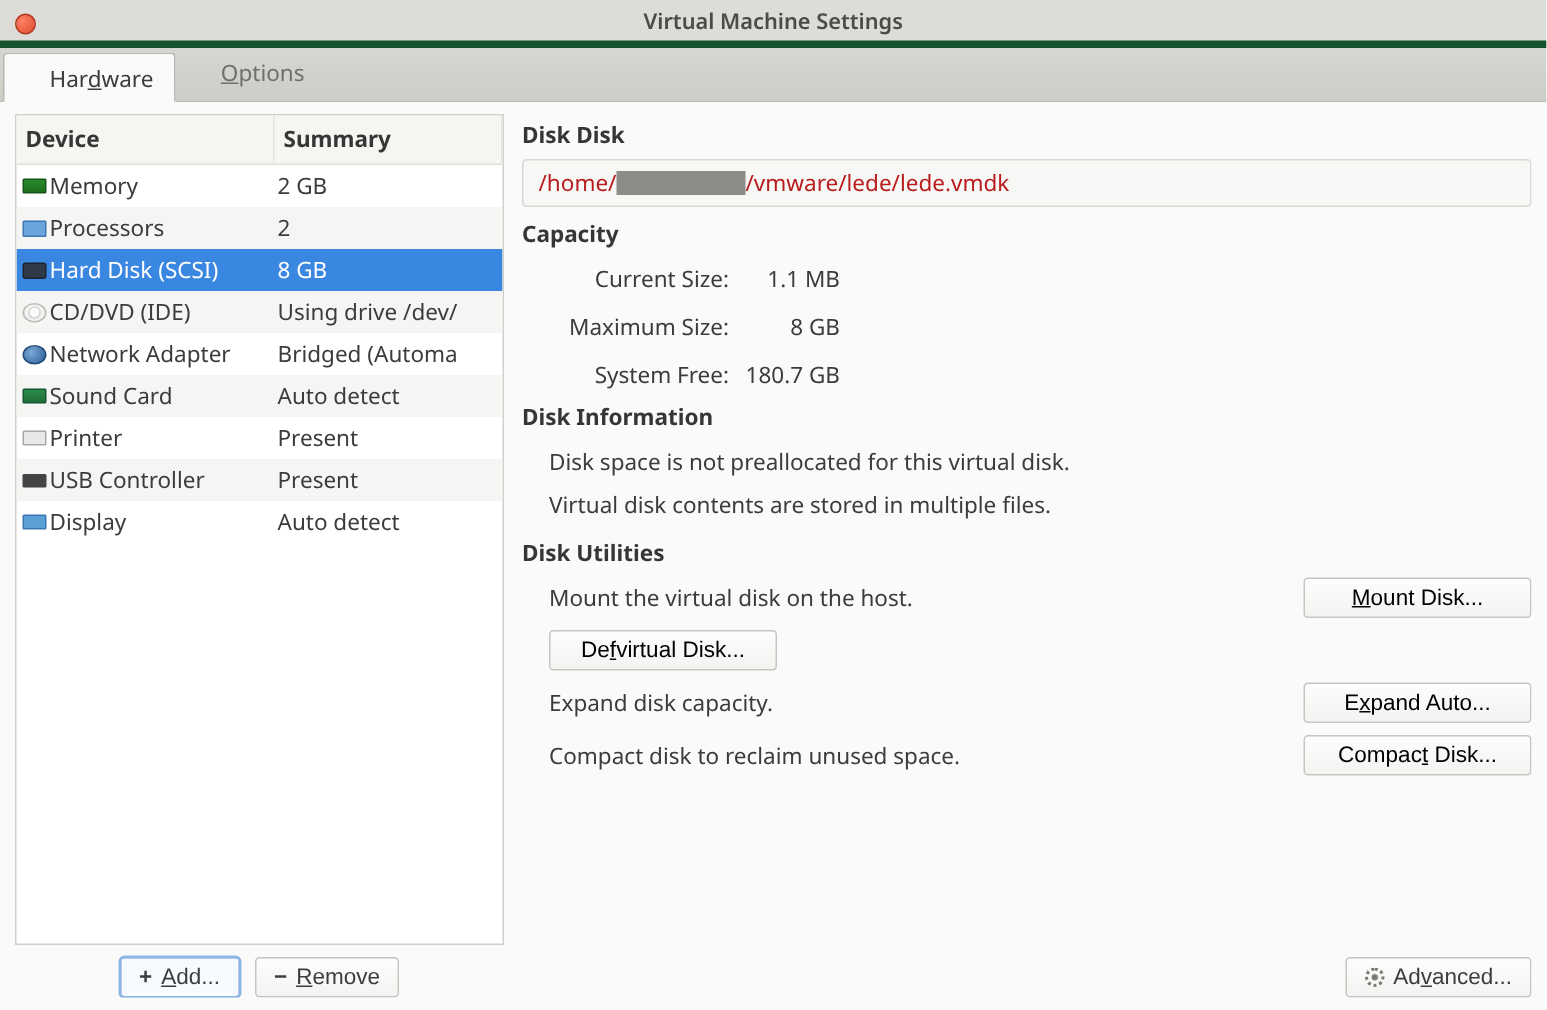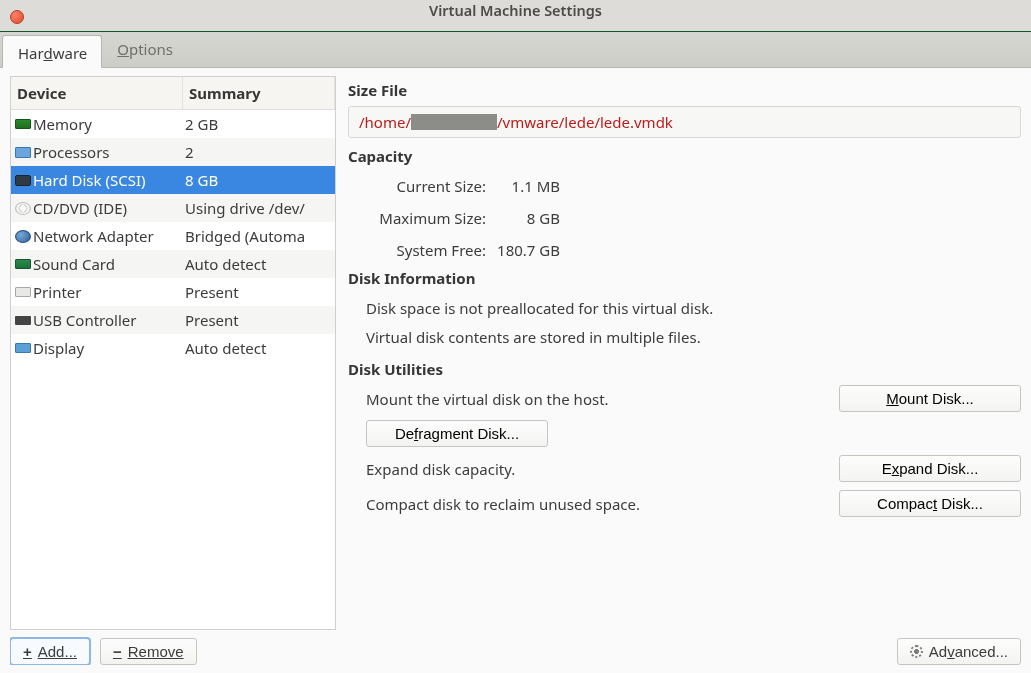--- a/index.html
+++ b/index.html
@@ -14,23 +14,23 @@
     }
     .window {
       width: 1031px;
       height: 673px;
       display: flex;
       flex-direction: column;
     }
     .titlebar {
       height: 32px;
       background: #dddcd8;
-      border-bottom: 1px solid #14532d;
-      display: flex;
-      align-items: flex-start;
+      border-bottom: 5px solid #14532d;
+      display: flex;
+      align-items: center;
       position: relative;
     }
     .window-controls {
       position: absolute;
       left: 10px;
       top: 8px;
     }
     .close-btn {
       width: 14px; height: 14px;
       border-radius: 50%;
@@ -46,21 +46,21 @@
     }
     .tabs-bar {
       height: 36px;
       background: linear-gradient(#d6d6d2, #cdcdc8);
       border-bottom: 1px solid #b7b6b0;
       display: flex;
       align-items: stretch;
       padding-left: 2px;
     }
     .tab {
-      padding: 7px 14px 0 15px;
+      padding: 7px 14px 0 30px;
       color: #6f6f6b;
       cursor: pointer;
     }
     .tab.active {
       background: #fafafa;
       border: 1px solid #b7b6b0;
       border-bottom: 1px solid #fafafa;
       border-radius: 3px 3px 0 0;
       margin-top: 3px;
       margin-bottom: -1px;
@@ -128,24 +128,23 @@
     .ic-hdd { background:#2f3a46; border:1px solid #1b232c; border-radius:2px; height:11px; width:13px;}
     .dev-row.selected .ic-hdd{ background:#2f3a46; border-color:#1b232c;}
     .ic-cd { width:13px;height:13px;border-radius:50%;background:radial-gradient(circle,#fafafa 35%,#d0d0cc 36%,#fafafa 60%,#c8c8c4 100%);border:1px solid #bcbcb8;}
     .ic-net { width:13px;height:13px;border-radius:50%;background:radial-gradient(circle at 35% 35%,#7aa7d8,#2d5f96);border:1px solid #234b77;}
     .ic-sound { background:linear-gradient(#2a8a4a,#1e6e3a);border:1px solid #155530;height:10px;border-radius:1px;}
     .ic-printer { background:#e8e8e6;border:1px solid #a8a8a4;height:10px;width:13px;border-radius:1px;}
     .ic-usb { background:#444;border-radius:1px;height:9px;width:13px;}
     .ic-display { background:#5a9fd6;border:1px solid #3b78b0;height:10px;width:14px;border-radius:1px;}
     .device-buttons {
       display: flex;
-      justify-content: flex-start;
+      justify-content: center;
       gap: 10px;
       padding: 8px 0 0 0;
-      text-decoration: underline;
     }
     .btn {
       background: linear-gradient(#fdfdfd,#f3f3f1);
       border: 1px solid #c6c5c0;
       border-radius: 3px;
       padding: 4px 12px;
       font-size: 15px;
       color: #3c3c3c;
       cursor: pointer;
       display: inline-flex;
@@ -203,21 +202,21 @@
       display: flex;
       align-items: center;
       justify-content: space-between;
       gap: 24px;
     }
     .util-btn {
       background: linear-gradient(#fdfdfd,#f3f3f1);
       border: 1px solid #c6c5c0;
       border-radius: 3px;
       padding: 4px 0;
-      width: 182px;
+      width: 152px;
       text-align: center;
       cursor: pointer;
       font-size: 15px;
     }
     .advanced-row {
       display: flex;
       justify-content: flex-end;
       padding-top: 12px;
     }
     .gear-icon {
@@ -357,21 +356,21 @@
             <span><span class="underline-accesskey">A</span><span>dd...</span></span>
           </button>
           <button class="btn">
             <span class="minus-icon"></span>
             <span><span class="underline-accesskey">R</span><span>emove</span></span>
           </button>
         </div>
       </div>
 
       <div class="detail-panel">
-        <div class="section-title">Size File</div>
+        <div class="section-title">Disk Disk</div>
         <div class="disk-file-input">
           <span>/home/</span>
             <span class="redact"></span>
             <span>/vmware/lede/lede.vmdk</span>
         </div>
 
         <div class="section-title">Capacity</div>
         <div class="capacity-grid">
           <div class="cap-label">Current Size:</div>
           <div class="cap-val">1.1 MB</div>
@@ -390,27 +389,27 @@
         <div class="section-title">Disk Utilities</div>
         <div class="utilities">
           <div class="util-row">
             <span>Mount the virtual disk on the host.</span>
             <button class="util-btn">
               <span class="underline-accesskey">M</span><span>ount Disk...</span>
             </button>
           </div>
           <div class="util-row">
             <button class="util-btn">
-              <span>De</span><span class="underline-accesskey">f</span><span>ragment Disk...</span>
+              <span>De</span><span class="underline-accesskey">f</span><span>virtual Disk...</span>
             </button>
           </div>
           <div class="util-row">
             <span>Expand disk capacity.</span>
             <button class="util-btn">
-              <span>E</span><span class="underline-accesskey">x</span><span>pand Disk...</span>
+              <span>E</span><span class="underline-accesskey">x</span><span>pand Auto...</span>
             </button>
           </div>
           <div class="util-row">
             <span>Compact disk to reclaim unused space.</span>
             <button class="util-btn">
               <span>Compac</span><span class="underline-accesskey">t</span><span> Disk...</span>
             </button>
           </div>
         </div>
 

